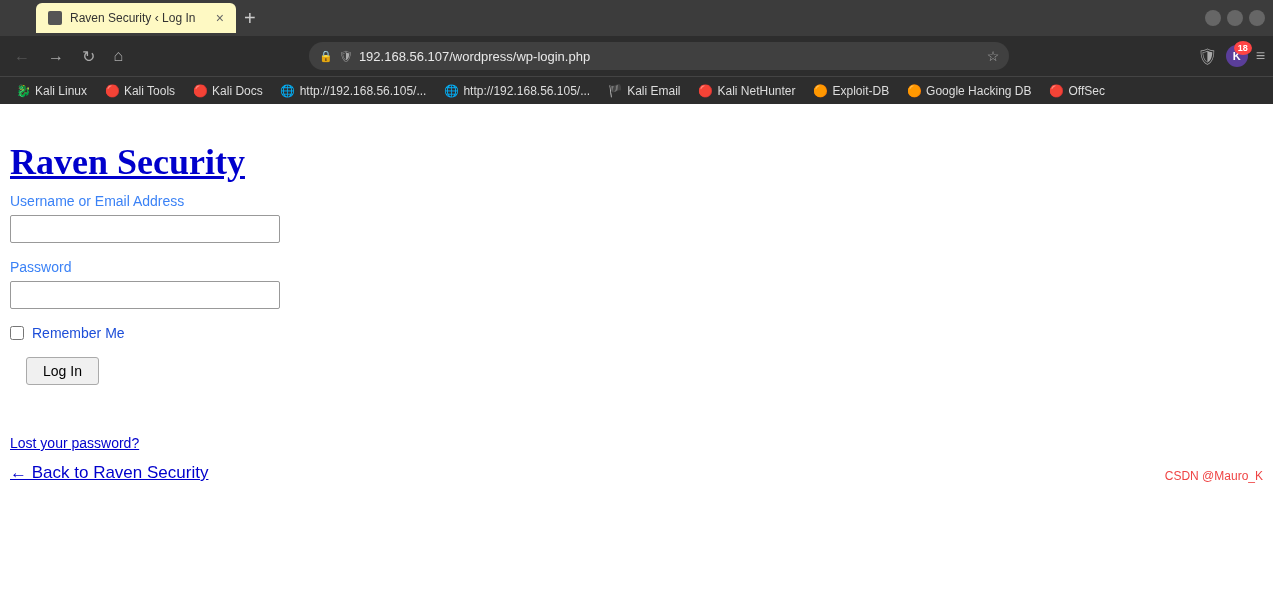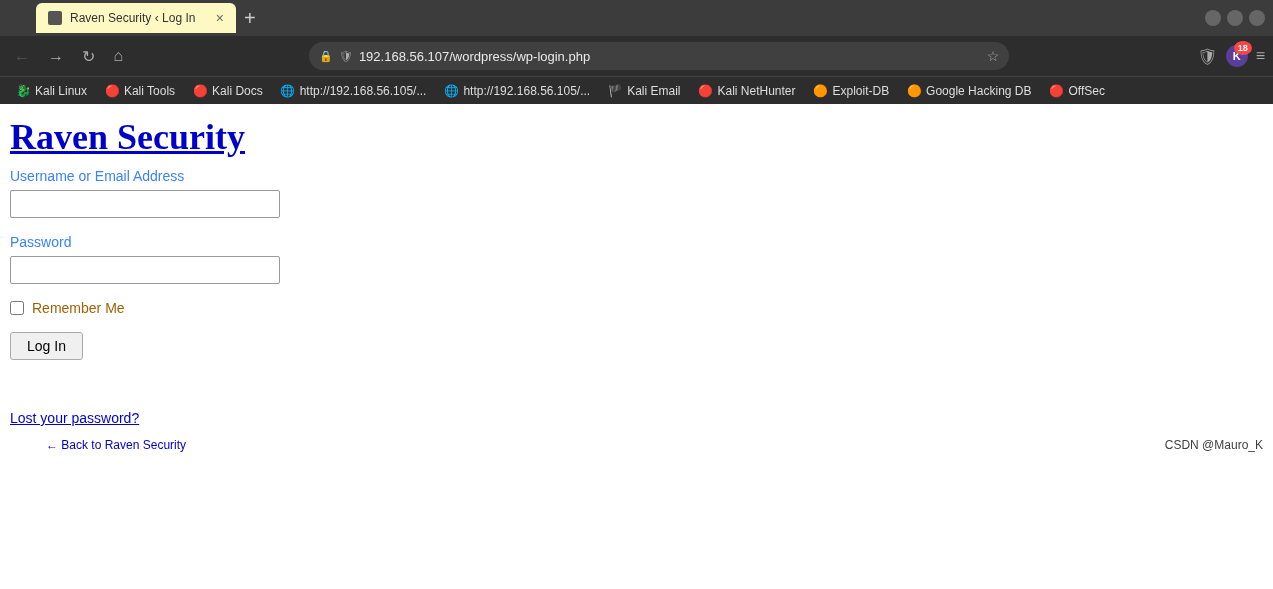--- a/index.html
+++ b/index.html
@@ -204,21 +204,21 @@
       white-space: nowrap;
     }
 
     .bm-icon {
       font-size: 12px;
     }
 
     
     .page-content {
       background: #fff;
-      padding: 12px 10px 10px 10px;
+      padding: 37px 10px 10px 10px;
       position: relative;
     }
 
     .site-title {
       font-size: 36px;
       font-weight: bold;
       color: #0000cc;
       text-decoration: underline;
       cursor: pointer;
       margin-bottom: 20px;
@@ -256,58 +256,59 @@
     }
 
     .remember-checkbox {
       width: 14px;
       height: 14px;
       cursor: pointer;
     }
 
     .remember-label {
       font-size: 14px;
-      color: #a16207;
+      color: #1d4ed8;
     }
 
     .login-btn {
       background: #f0f0f0;
       border: 1px solid #aaa;
       border-radius: 3px;
       padding: 5px 16px;
       font-size: 14px;
       cursor: pointer;
       margin-bottom: 16px;
       display: inline-block;
+      margin-left: 16px;
     }
 
     .lost-password {
       display: block;
       color: #0000cc;
       text-decoration: underline;
       font-size: 14px;
       cursor: pointer;
       margin-bottom: 12px;
       margin-top: 34px;
     }
 
     .back-link {
       display: block;
       color: #0000cc;
-      font-size: 12px;
-      cursor: pointer;
-      margin-left: 36px;
+      text-decoration: underline;
+      font-size: 17px;
+      cursor: pointer;
     }
 
     .footer-credit {
       position: absolute;
       bottom: 10px;
       right: 10px;
       font-size: 12px;
-      color: #404040;
+      color: #ef4444;
     }
   </style>
 </head>
 <body>
 
 <div class="browser-chrome">
 
   <div class="tab-bar">
     <div class="tab-active">
       <span class="tab-favicon"></span>

